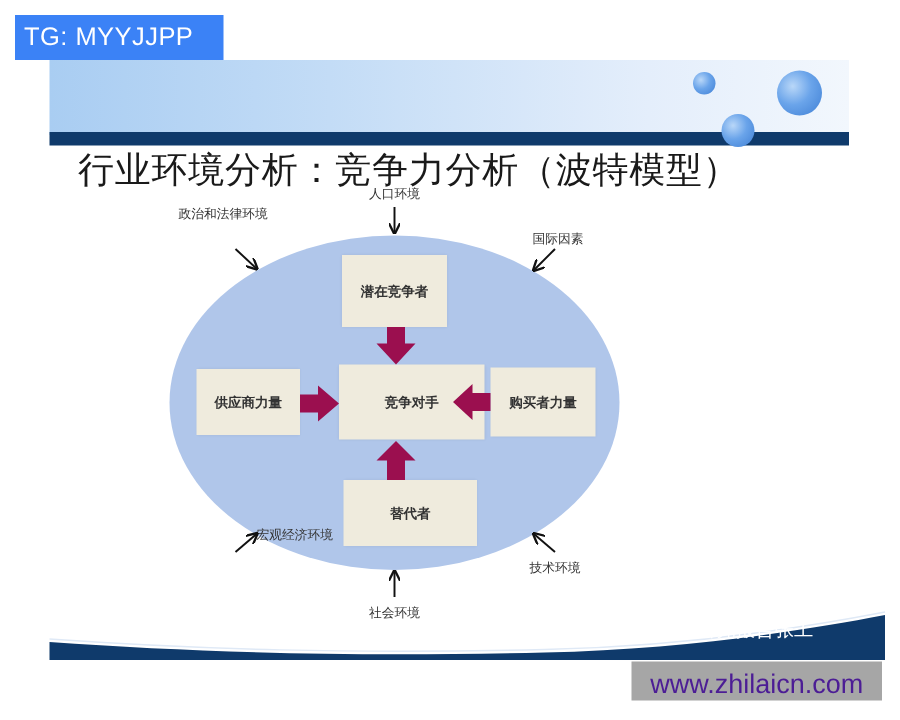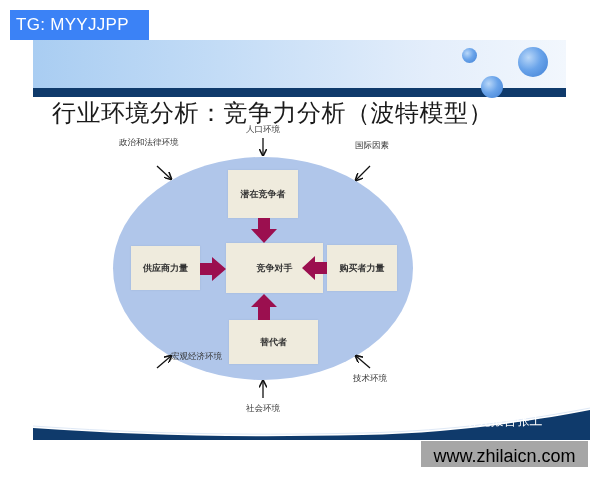--- a/index.html
+++ b/index.html
@@ -8,21 +8,21 @@
   .tg-tag { left:10px; top:10px; width:139px; height:30px; background:#3b82f6; color:#ffffff; font-family:"Liberation Sans", sans-serif; font-size:17px; line-height:30px; padding-left:6px; box-sizing:border-box; letter-spacing:0.3px; }
   .header-band { left:33px; top:40px; width:533px; height:50px; background:linear-gradient(90deg,#a9cdf2 0%,#c3dcf6 35%,#e4eefb 75%,#f2f7fd 100%); }
   .header-bar { left:33px; top:88px; width:533px; height:9px; background:#0f3a6b; }
   .title { left:52px; top:45px; font-family:"DejaVu Serif", serif; font-size:24px; color:#1a1a1a; line-height:40px; white-space:nowrap; letter-spacing:0.5px;margin-top:48px; }
   .bubble { border-radius:50%; background:radial-gradient(circle at 35% 35%, #b9d7f8 0%, #6aa4ea 45%, #3f7fd4 100%); }
   .ellipse { left:113px; top:157px; width:300px; height:223px; border-radius:50%; background:#b0c6ea; }
   .box { background:#efebdd; display:flex; align-items:center; justify-content:center; font-size:9px; color:#333; box-shadow:0 0 2px rgba(0,0,0,0.08);font-weight:bold; }
   .env-label { font-size:8.5px; color:#333; white-space:nowrap; }
   .footer-band { left:33px; top:405px; width:557px; height:35px; }
   .footer-text { left:382px; top:410px; width:180px; height:22px; color:#ffffff; font-size:13px; line-height:22px; white-space:nowrap; }
-  .watermark { left:421px; top:441px; width:167px; height:26px; background:#a6a6a6; color:#000000; font-family:"Liberation Sans", sans-serif; font-size:18px; line-height:30px; text-align:center; }
+  .watermark { left:421px; top:441px; width:167px; height:26px; background:#a6a6a6; color:#4c1d95; font-family:"Liberation Sans", sans-serif; font-size:18px; line-height:30px; text-align:center; }
   svg { overflow:visible; }
 </style>
 </head>
 <body>
 
 <div class="abs tg-tag">TG: MYYJJPP</div>
 
 <div class="abs header-band"></div>
 <div class="abs header-bar"></div>
 <div class="abs title">行业环境分析：竞争力分析（波特模型）</div>
@@ -46,21 +46,21 @@
 </svg>
 <svg class="abs" style="left:200px;top:257px;" width="26" height="24" viewBox="0 0 26 24">
   <polygon points="0,6 12,6 12,0 26,12 12,24 12,18 0,18" fill="#9b0f4f"></polygon>
 </svg>
 <svg class="abs" style="left:302px;top:256px;" width="25" height="24" viewBox="0 0 25 24">
   <polygon points="0,12 13,0 13,6 25,6 25,18 13,18 13,24" fill="#9b0f4f"></polygon>
 </svg>
 
 <div class="abs env-label" style="left:246px;top:124px;">人口环境</div>
 <div class="abs env-label" style="left:119px;top:137px;">政治和法律环境</div>
-<div class="abs env-label" style="left:355px;top:140px;">国际因素</div>
+<div class="abs env-label" style="left:355px;top:154px;">国际因素</div>
 <div class="abs env-label" style="left:127px;top:351px;margin-left:44px;">宏观经济环境</div>
 <div class="abs env-label" style="left:353px;top:373px;">技术环境</div>
 <div class="abs env-label" style="left:246px;top:403px;">社会环境</div>
 
 <svg class="abs" style="left:0;top:0;" width="600" height="480" viewBox="0 0 600 480">
   <defs>
     <marker id="ah" markerWidth="6" markerHeight="6" refX="5" refY="3" orient="auto">
       <path d="M0,0 L6,3 L0,6" fill="none" stroke="#111" stroke-width="1.2"></path>
     </marker>
   </defs>

